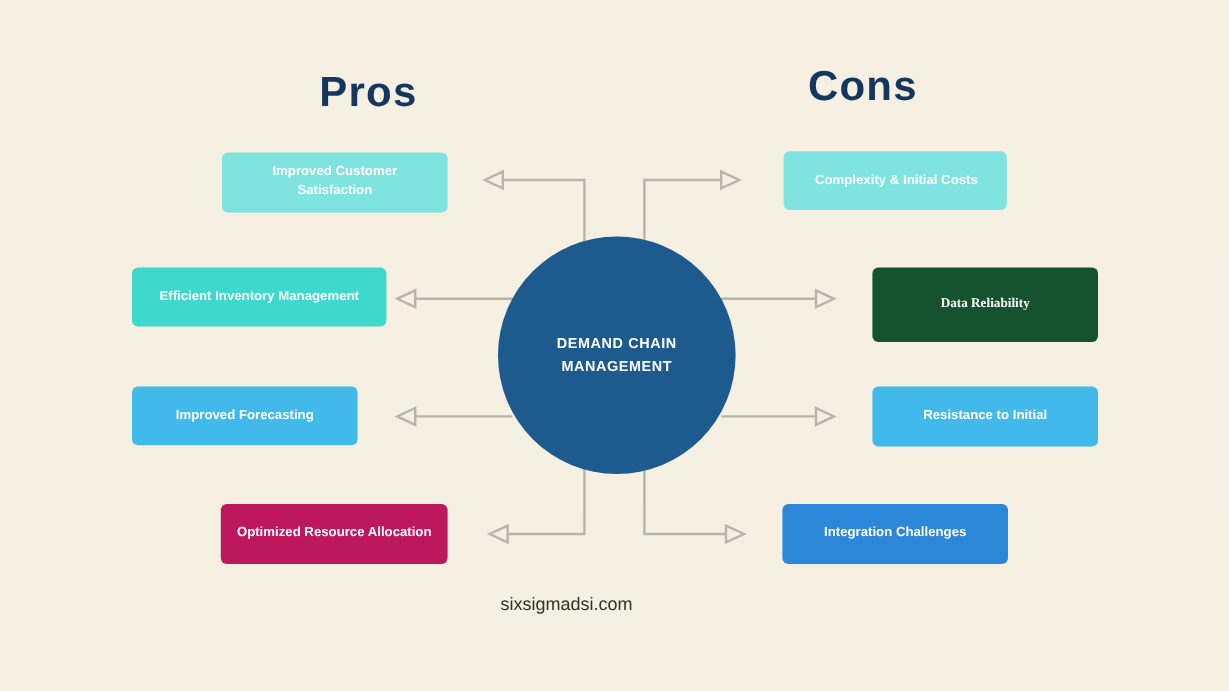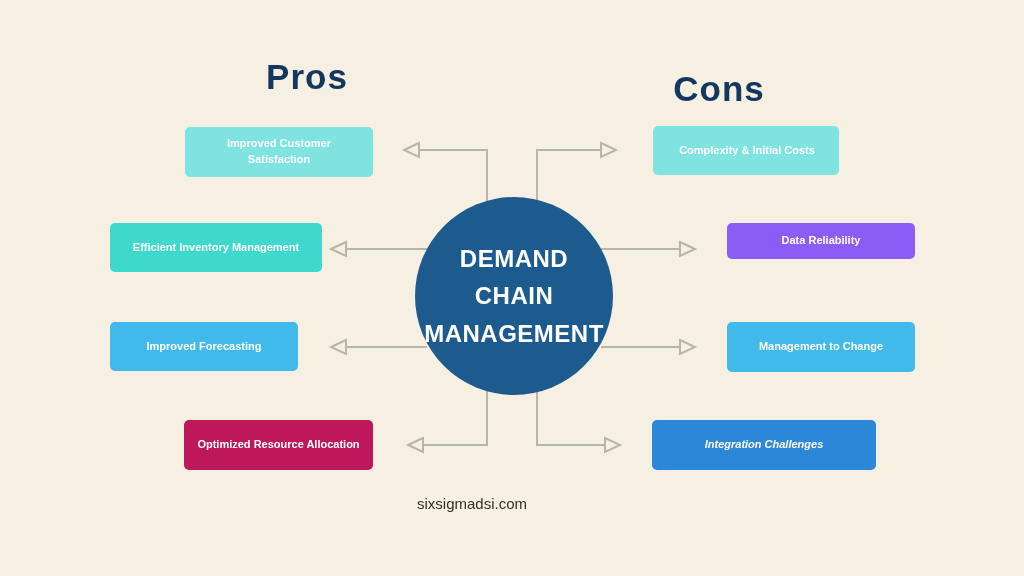--- a/index.html
+++ b/index.html
@@ -13,21 +13,21 @@
   .heading{
     position:absolute;
     width:220px;
     text-align:center;
     font-size:35px;
     font-weight:700;
     letter-spacing:1px;
     color:#14375f;
   }
   .heading-pros{left:197px;top:57px;}
-  .heading-cons{left:609px;top:69px;}
+  .heading-cons{left:609px;top:52px;}
   .node{
     position:absolute;
     border-radius:5px;
     display:flex;
     align-items:center;
     justify-content:center;
     text-align:center;
     color:#ffffff;
     font-weight:700;
     font-size:11px;
@@ -39,21 +39,21 @@
     position:absolute;
     left:415px;top:197px;
     width:198px;height:198px;
     border-radius:50%;
     display:flex;
     align-items:center;
     justify-content:center;
     text-align:center;
     color:#ffffff;
     font-weight:700;
-    font-size:24px;
+    font-size:12px;
     line-height:1.55;
     letter-spacing:0.5px;
     padding:0 22px;
     box-sizing:border-box;
   }
   .connectors{
     position:absolute;
     left:0;top:0;
     pointer-events:none;
   }
@@ -104,19 +104,19 @@
   <div class="heading heading-cons">Cons</div>
 
   <div class="center-circle" style="background-color: rgb(29, 90, 142);">DEMAND CHAIN MANAGEMENT</div>
 
   <div class="node" style="left: 185px; top: 127px; width: 188px; height: 50px; background-color: rgb(127, 227, 224);">Improved Customer Satisfaction</div>
   <div class="node" style="left: 110px; top: 223px; width: 212px; height: 49px; background-color: rgb(62, 216, 204);">Efficient Inventory Management</div>
   <div class="node" style="left: 110px; top: 322px; width: 188px; height: 49px; background-color: rgb(65, 185, 234);">Improved Forecasting</div>
   <div class="node" style="left: 184px; top: 420px; width: 189px; height: 50px; background-color: #be185d;">Optimized Resource Allocation</div>
 
   <div class="node" style="left: 653px; top: 126px; width: 186px; height: 49px; background-color: rgb(127, 227, 224); padding-left: 12px;">Complexity &amp; Initial Costs</div>
-  <div class="node" style="left: 727px; top: 223px; width: 188px; height: 36px; background-color: #8b5cf6;">Data Reliability</div>
-  <div class="node" style="left: 727px; top: 322px; width: 188px; height: 50px; background-color: rgb(65, 185, 234);">Management to Change</div>
-  <div class="node" style="left: 652px; top: 420px; width: 224px; height: 50px; background-color: rgb(45, 135, 216); font-style: italic;">Integration Challenges</div>
+  <div class="node" style="left: 727px; top: 223px; width: 188px; height: 62px; background-color: #14532d; font-family: Liberation Serif, serif;">Data Reliability</div>
+  <div class="node" style="left: 727px; top: 322px; width: 188px; height: 50px; background-color: rgb(65, 185, 234);">Resistance to Initial</div>
+  <div class="node" style="left: 652px; top: 420px; width: 188px; height: 50px; background-color: rgb(45, 135, 216);">Integration Challenges</div>
 
   <div class="footer">sixsigmadsi.com</div>
 
 </div>
 
 </body></html>

